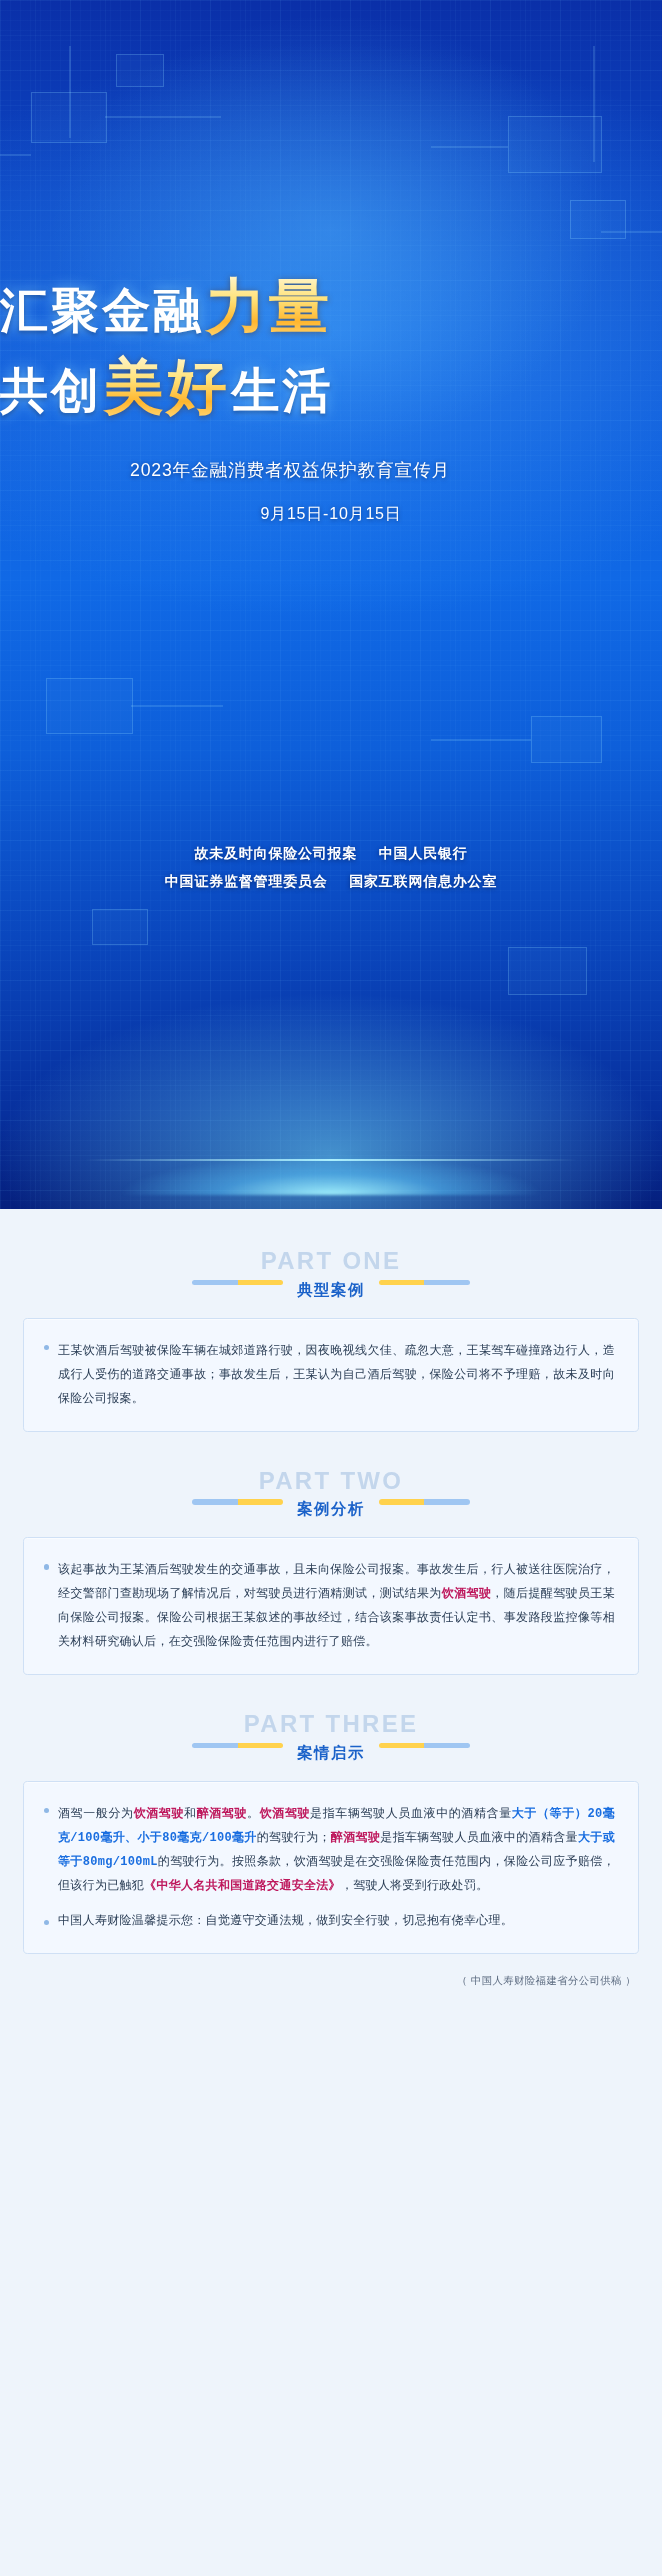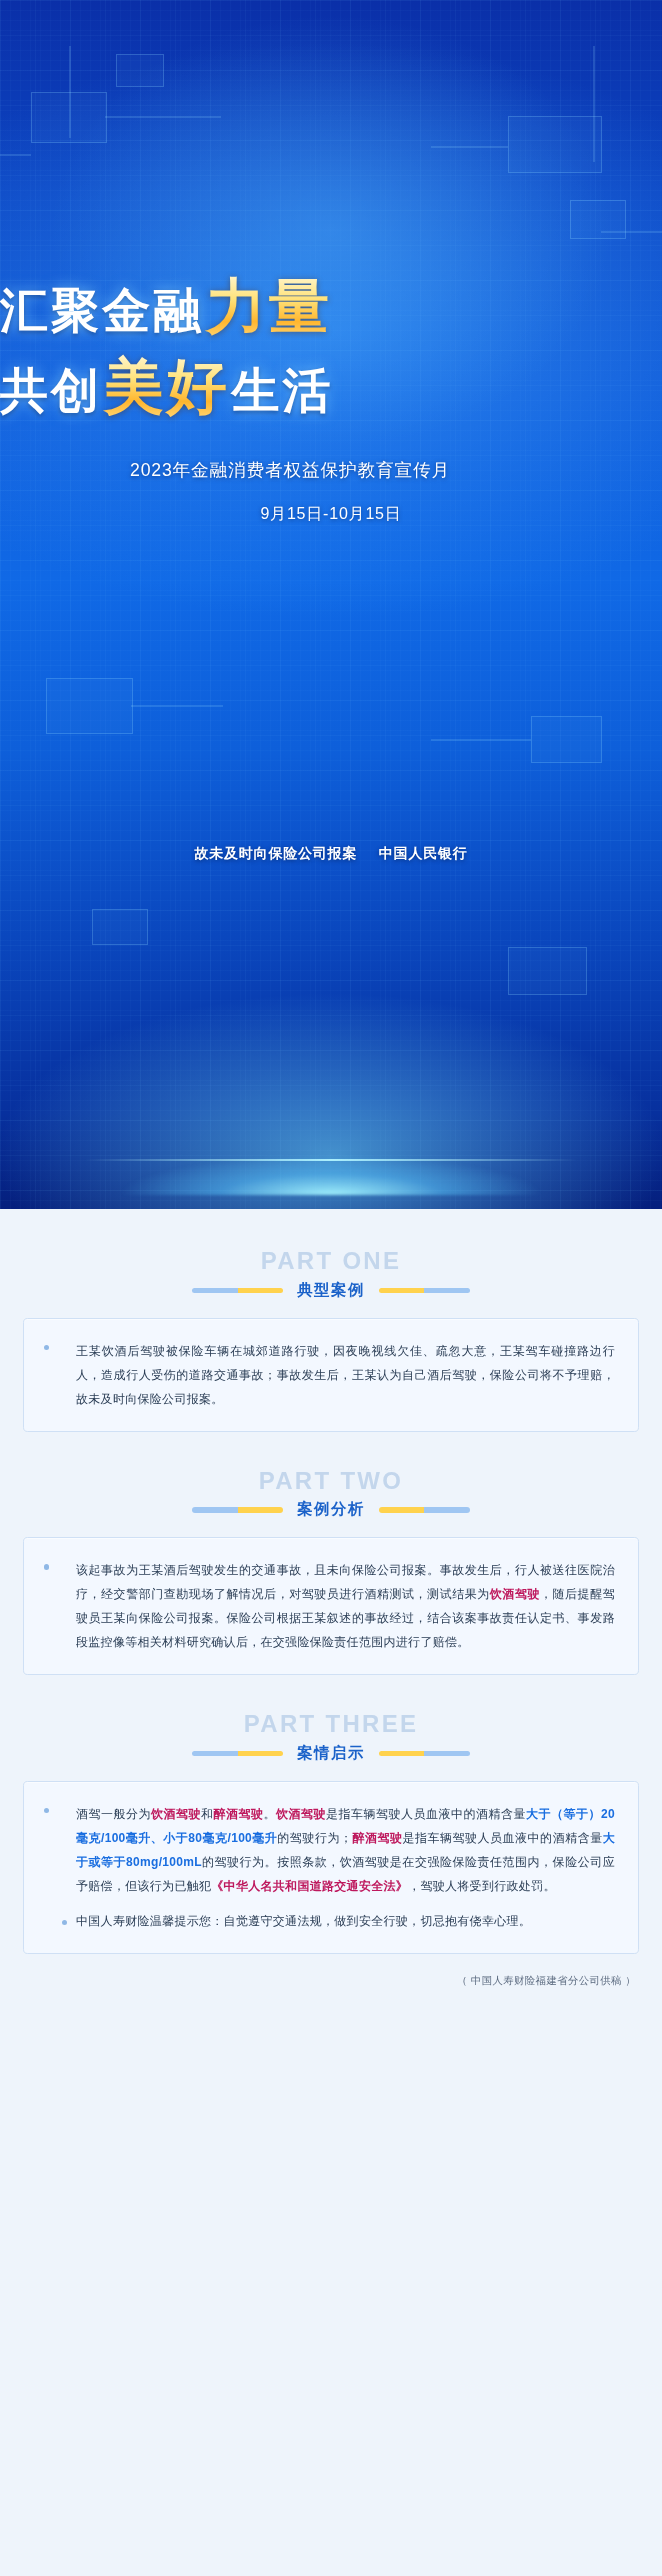--- a/index.html
+++ b/index.html
@@ -173,21 +173,20 @@
   .part-en {
     font-family: "Liberation Sans", sans-serif;
     font-size: 24px;
     font-weight: bold;
     letter-spacing: 2.3px;
     color: #c3d6ec;
   }
   .part-cn-row {
     margin-top: 4.6px;
     display: flex;
-    align-items: center;
     justify-content: center;
     gap: 14px;
   }
   .deco {
     display: inline-block;
     height: 5.4px;
     border-radius: 3.1px;
   }
   .deco.left {
     width: 91px;
@@ -204,22 +203,23 @@
     letter-spacing: 1.5px;
     white-space: nowrap;
   }
 
   .card {
     position: relative;
     margin: 17px 23px 0 23px;
     background: #f3f8ff;
     border: 0.8px solid #cfe0f5;
     border-radius: 4.6px;
-    padding: 20px 23px 20px 52px;
+    padding: 20px 23px 20px 34px;
     box-shadow: 0 0.8px 0 rgba(255,255,255,0.8) inset;
+    font-family: Liberation Mono, monospace;
   }
   .card::before {
     content: "";
     position: absolute;
     left: 20px;
     top: 26px;
     width: 5.4px;
     height: 5.4px;
     border-radius: 50%;
     background: #8fb8e6;
@@ -299,20 +299,23 @@
       </div>
     </div>
 
     <div class="subtitle">2023年金融消费者权益保护教育宣传月</div>
     <div class="dates">9月15日-10月15日</div>
 
     <div class="orgs">
       <div class="row">
         <span>故未及时向保险公司报案</span><span>中国人民银行</span>
       </div>
+      <div class="row">
+        <span>中国证券监督管理委员会</span><span>国家互联网信息办公室</span>
+      </div>
     </div>
 
     <div class="bottom-line"></div>
     <div class="bottom-glow"></div>
   </div>
 
   <div class="content">
 
     <div class="part">
       <div class="part-head">

